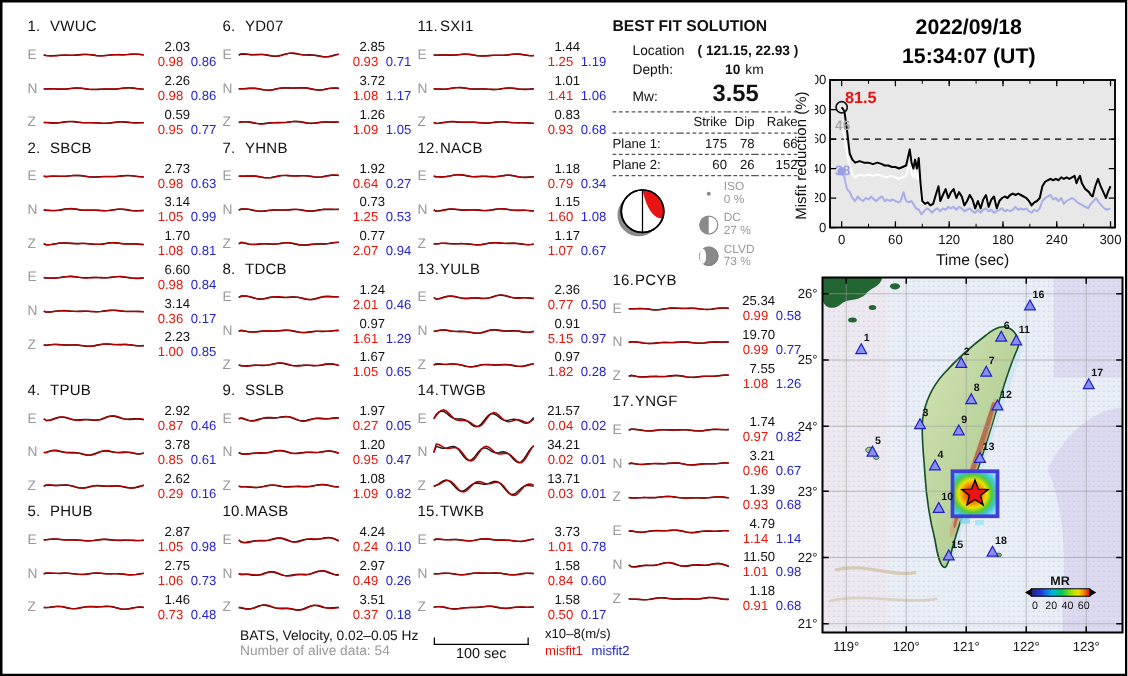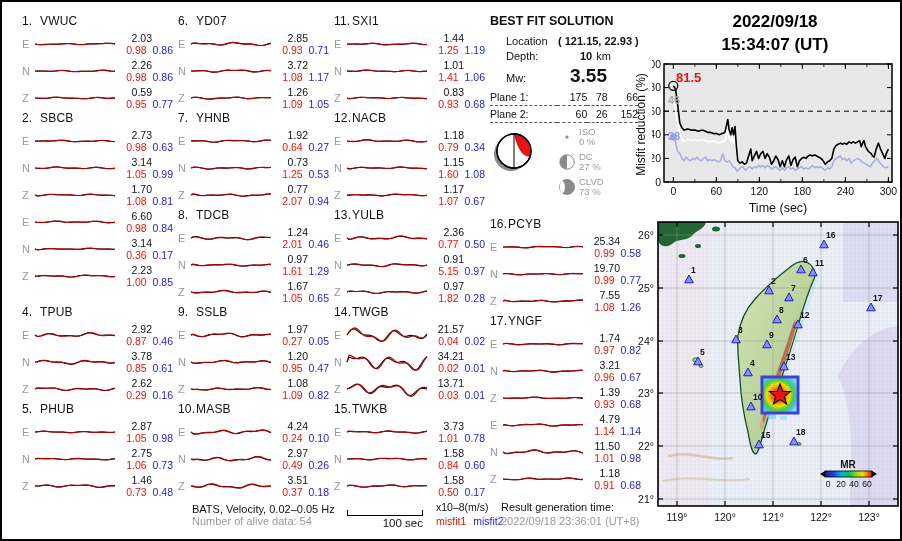--- a/index.html
+++ b/index.html
@@ -39,21 +39,21 @@
   #datetime{position:absolute;left:648px;top:8px;width:250px;text-align:center;font-weight:bold;font-size:17px;line-height:23px;color:#000;}
   #misfit-ylabel{position:absolute;left:632px;top:190px;width:135px;text-align:center;font-size:12px;color:#111;transform:rotate(-90deg);transform-origin:left top;white-space:nowrap;}
   #misfit-svg{position:absolute;left:650px;top:56px;}
   #map-svg{position:absolute;left:636px;top:214px;}
   
   .foot{position:absolute;font-size:11px;color:#111;}
   #f-bats{left:190px;top:501px;}
   #f-bats .g{color:#999;}
   #f-scale{left:345px;top:508px;width:76px;}
   #f-scalebar{height:5px;border-left:1.5px solid #000;border-right:1.5px solid #000;border-bottom:1.5px solid #000;}
-  #f-scale .lab{text-align:right;font-size:11.5px;margin-top:1px;}
+  #f-scale .lab{text-align:center;font-size:11.5px;margin-top:1px;}
   #f-units{left:434px;top:499px;font-size:10.5px;}
   #f-units .mrow{margin-top:2px;}
   #f-units .r{color:#e8150a;}
   #f-units .b{color:#2424cc;margin-left:4px;}
   #f-result{left:499px;top:499px;font-size:11px;}
   #f-result .g{color:#999;margin-top:2px;}
 </style>
 </head>
 <body>
 
@@ -750,20 +750,26 @@
         <span class="bf-label">Depth:</span>
         <span class="bf-strong" style="margin-left:22px">10</span>
         <span style="margin-left:4px">km</span>
       </div>
       <div class="bf-row" style="margin-bottom:1px">
         <span class="bf-label">Mw:</span>
         <span class="bf-mw">3.55</span>
       </div>
       <table class="bf-table">
         <tbody>
+            <tr class="hd">
+          <th class="lab"></th>
+          <th>Strike</th>
+          <th>Dip</th>
+          <th>Rake</th>
+        </tr>
         <tr>
           <td class="lab">Plane 1:</td>
           <td>175</td>
           <td>78</td>
           <td>66</td>
         </tr>
         <tr>
           <td class="lab">Plane 2:</td>
           <td>60</td>
           <td>26</td>
@@ -1185,17 +1191,13 @@
     <div id="f-scalebar"></div>
     <div class="lab">100 sec</div>
   </div>
   <div class="foot" id="f-units">
     <div>x10–8(m/s)</div>
     <div class="mrow">
       <span class="r">misfit1</span>
       <span class="b">misfit2</span>
     </div>
   </div>
-  <div class="foot" id="f-result">
-    <div>Result generation time:</div>
-    <div class="g">2022/09/18 23:36:01 (UT+8)</div>
-  </div>
 </div>
 
 </body></html>

